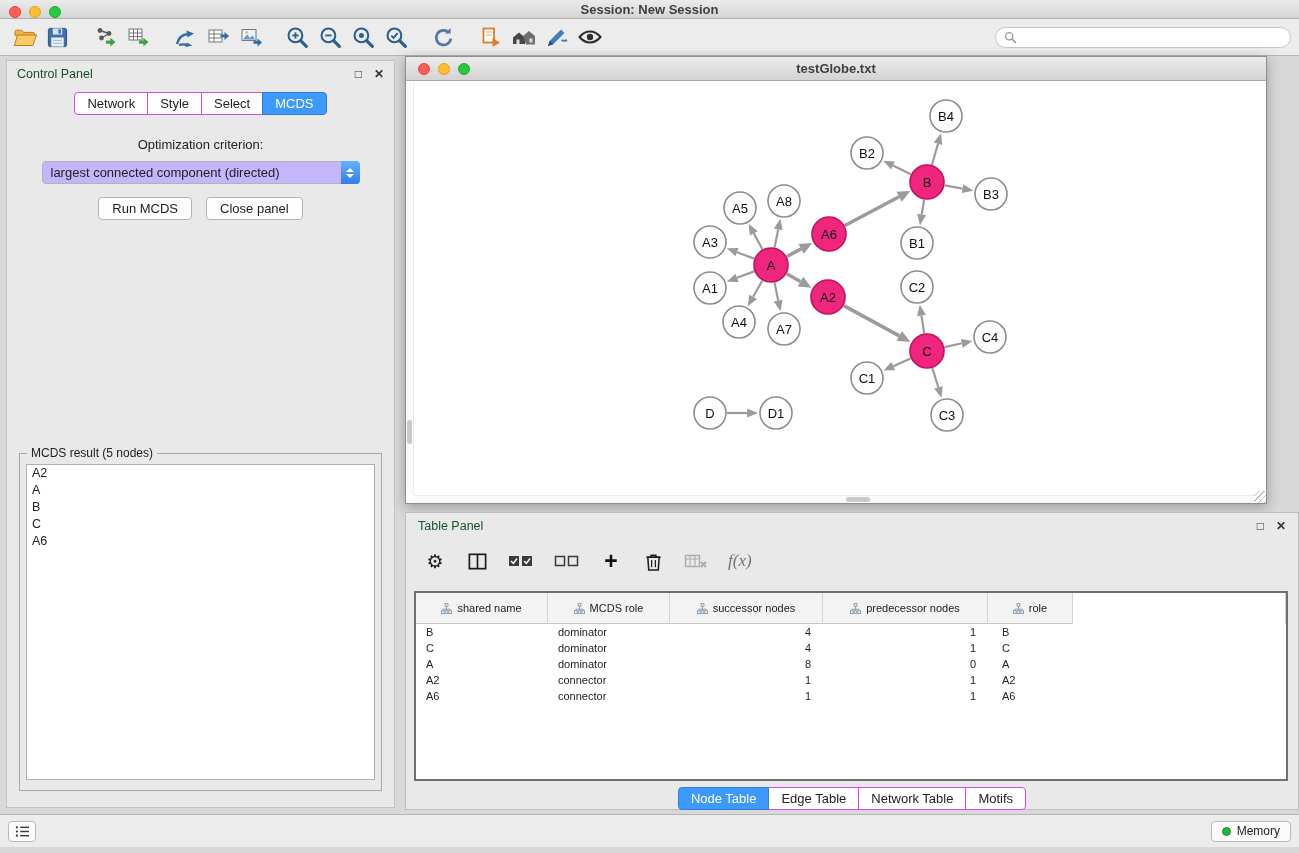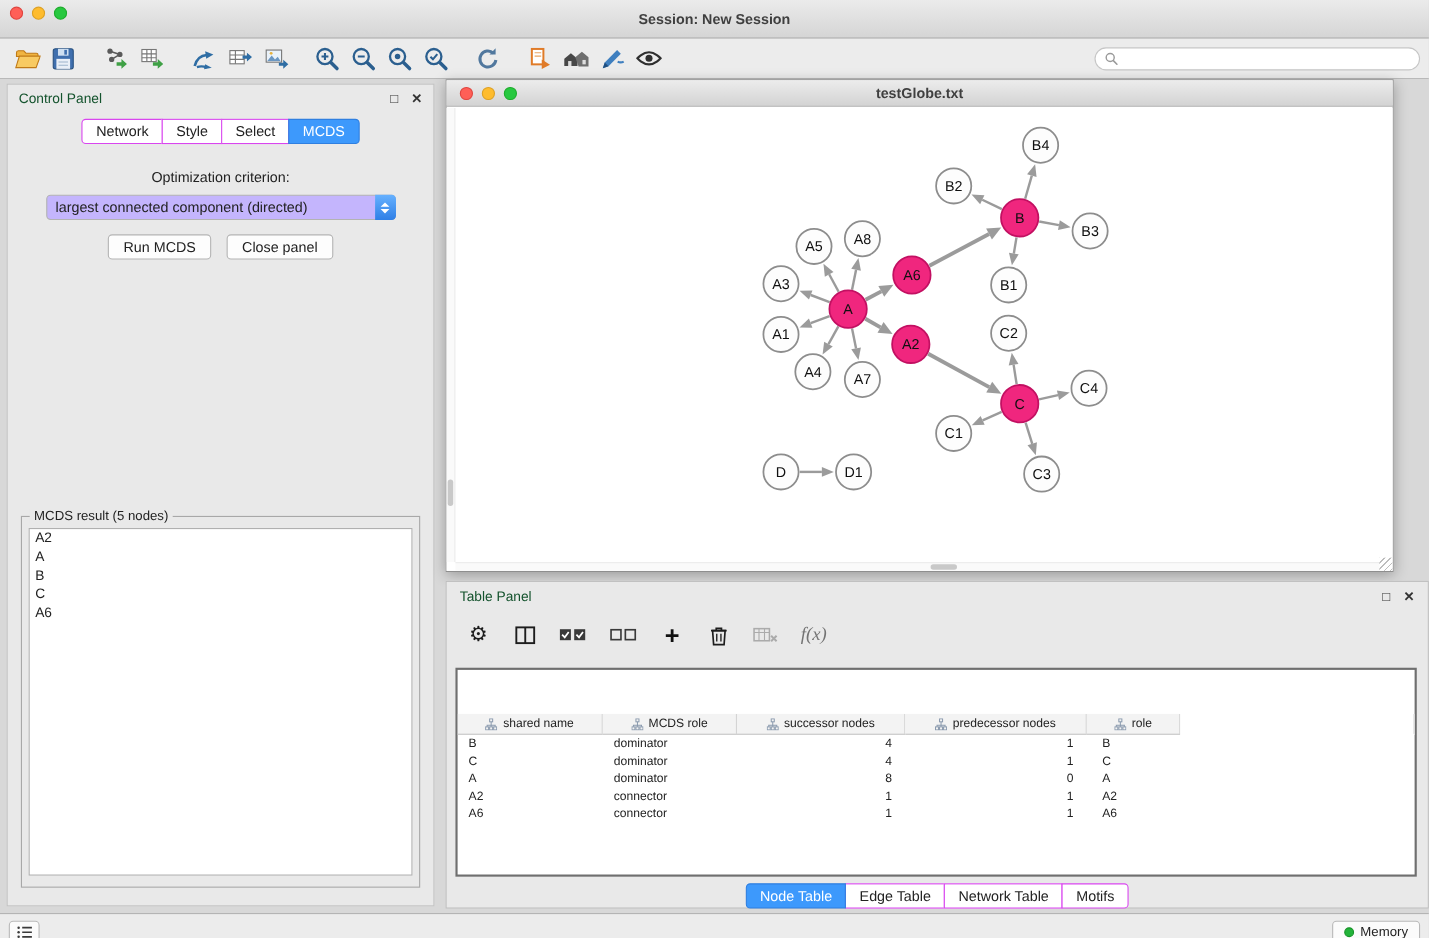--- a/index.html
+++ b/index.html
@@ -1,21 +1,21 @@
 <!DOCTYPE html>
 <html><head>
 <meta charset="utf-8">
 <style>
   * { box-sizing: border-box; margin: 0; padding: 0; }
   html,body { width:1299px; height:853px; overflow:hidden; }
   body { font-family:"Liberation Sans",sans-serif; background:#d8d8d8; color:#222; -webkit-font-smoothing:antialiased; }
   svg { font-family:"Liberation Sans",sans-serif; }
 
   
-  .titlebar { height:35px; background:linear-gradient(#ebebeb,#d5d5d5); border-bottom:1px solid #b0b0b0;
+  .titlebar { height:19px; background:linear-gradient(#ebebeb,#d5d5d5); border-bottom:1px solid #b0b0b0;
               position:relative; display:flex; align-items:center; justify-content:center; }
   .titlebar .title { font-size:13px; font-weight:600; color:#3f3f3f; }
   .lights { position:absolute; left:9px; top:6px; display:flex; gap:8px; }
   .light { width:12px; height:12px; border-radius:50%; }
   .light.red    { background:#ff5f57; border:0.5px solid #e0443e; }
   .light.yellow { background:#febc2e; border:0.5px solid #dea123; }
   .light.green  { background:#28c840; border:0.5px solid #1dad2b; }
 
   .toolbar { height:37px; background:#ececec; border-bottom:1px solid #b4b4b4;
              display:flex; align-items:center; padding:0 8px; }
@@ -83,21 +83,21 @@
   .table-panel { position:absolute; left:405px; top:456px; width:894px; height:298px;
                  background:#e9e9e9; border:1px solid #bdbdbd; }
   .tp-toolbar { position:absolute; left:18px; top:32px; height:32px; display:flex; align-items:center; gap:20px; }
   .tp-icon { display:flex; align-items:center; justify-content:center; min-width:22px; height:24px; }
   .glyph-gear { font-size:19px; color:#1d1d1d; line-height:1; }
   .glyph-plus { font-size:23px; font-weight:bold; color:#111; line-height:0.8; }
   .glyph-fx { font-family:"Liberation Serif",serif; font-style:italic; font-size:17px; color:#737373; }
 
   .table-wrap { position:absolute; left:8px; right:10px; top:78px; height:190px;
                 border:2px solid #6f6f6f; background:#fff; overflow:hidden; font-size:11px; }
-  .tgrid-head { display:grid; grid-template-columns:132px 122px 153px 165px 85px 1fr; height:19px;margin-top:40px; }
+  .tgrid-head { display:grid; grid-template-columns:132px 122px 153px 165px 85px 1fr; height:31px; }
   .th { background:#f3f3f3; border-right:1px solid #d4d4d4; border-bottom:1px solid #c6c6c6;
         display:flex; align-items:center; justify-content:center; gap:5px; font-size:11px; color:#222; }
   .th-fill { background:#fff; border-bottom:1px solid #fff; }
   .tr { display:grid; grid-template-columns:132px 122px 153px 165px 85px 1fr; height:16px; align-items:center; }
   .td { white-space:nowrap; overflow:hidden; }
   .td.c0 { padding-left:10px; }
   .td.c1 { padding-left:10px; }
   .td.c2 { text-align:right; padding-right:12px; }
   .td.c3 { text-align:right; padding-right:12px; }
   .td.c4 { padding-left:14px; }

